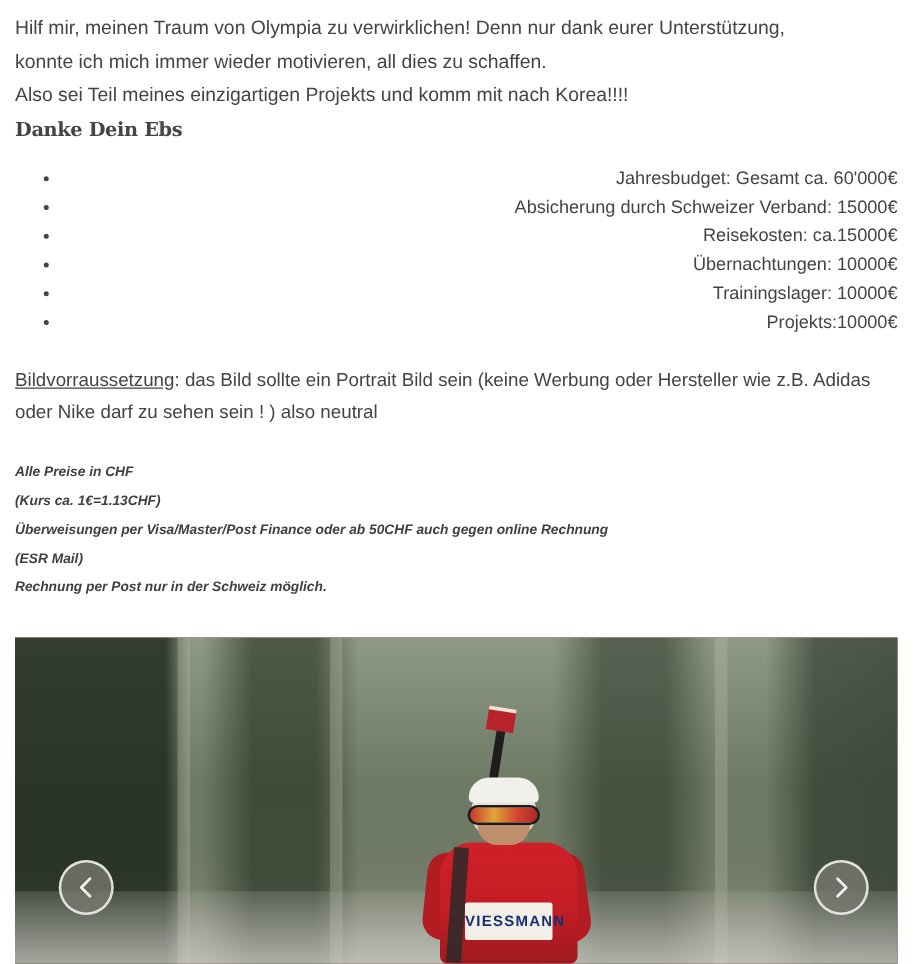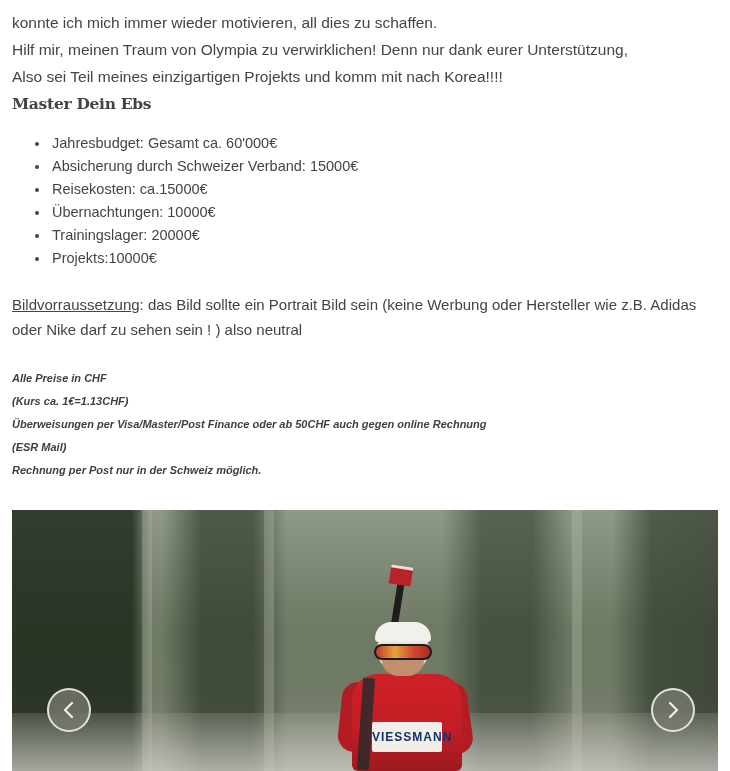--- a/index.html
+++ b/index.html
@@ -39,20 +39,21 @@
     margin: 16px 0 0 0;
     padding-left: 38px;
     list-style-type: disc;
   }
   ul.budget li {
     font-size: 14.5px;
     line-height: 23px;
     color: #444444;
     margin: 0;
     padding-left: 2px;
+    text-align: right;
   }
   .imagereq {
     margin: 22px 0 0 0;
     font-size: 15px;
     line-height: 25px;
     color: #444444;
   }
   .imagereq .u {
     text-decoration: underline;
     margin-top: 31px;
@@ -232,32 +233,32 @@
     width: 12px; height: 771px;
     background: #ffffff;
   }
 </style>
 </head>
 <body>
 
 <div class="page">
 
   <div class="intro">
+    <p>Hilf mir, meinen Traum von Olympia zu verwirklichen! Denn nur dank eurer Unterstützung,</p>
     <p>konnte ich mich immer wieder motivieren, all dies zu schaffen.</p>
-    <p>Hilf mir, meinen Traum von Olympia zu verwirklichen! Denn nur dank eurer Unterstützung,</p>
     <p>Also sei Teil meines einzigartigen Projekts und komm mit nach Korea!!!!</p>
-    <p class="thanks">Master Dein Ebs</p>
+    <p class="thanks">Danke Dein Ebs</p>
   </div>
 
   <ul class="budget">
     <li>Jahresbudget: Gesamt ca. 60'000€</li>
     <li>Absicherung durch Schweizer Verband: 15000€</li>
     <li>Reisekosten: ca.15000€</li>
     <li>Übernachtungen: 10000€</li>
-    <li>Trainingslager: 20000€</li>
+    <li>Trainingslager: 10000€</li>
     <li>Projekts:10000€</li>
   </ul>
 
   <p class="imagereq"><span class="u">Bildvorraussetzung</span><span>: das Bild sollte ein Portrait Bild sein (keine Werbung oder Hersteller wie z.B. Adidas oder Nike darf zu sehen sein ! ) also neutral</span></p>
 
   <div class="prices">
     <div>Alle Preise in CHF</div>
     <div>(Kurs ca. 1€=1.13CHF)</div>
     <div>Überweisungen per Visa/Master/Post Finance oder ab 50CHF auch gegen online Rechnung</div>
     <div>(ESR Mail)</div>

